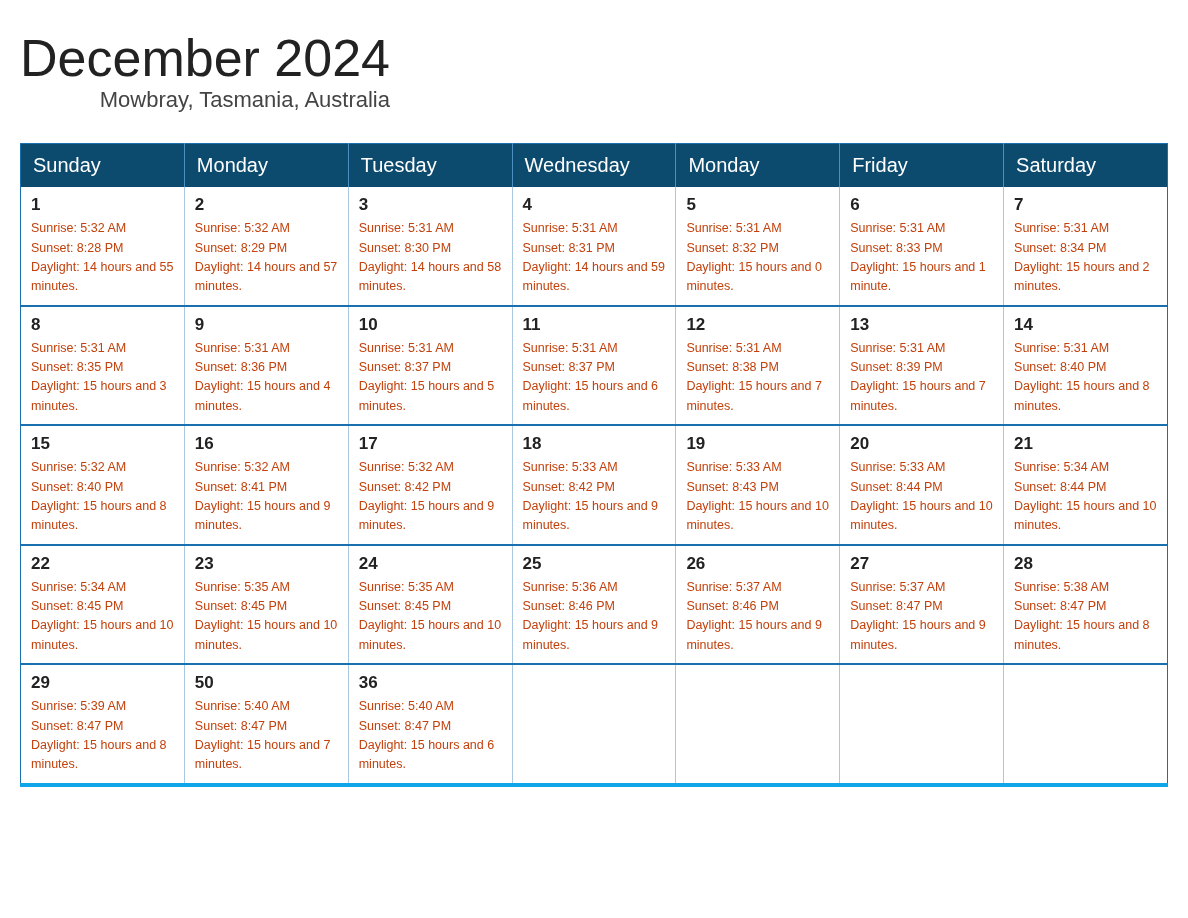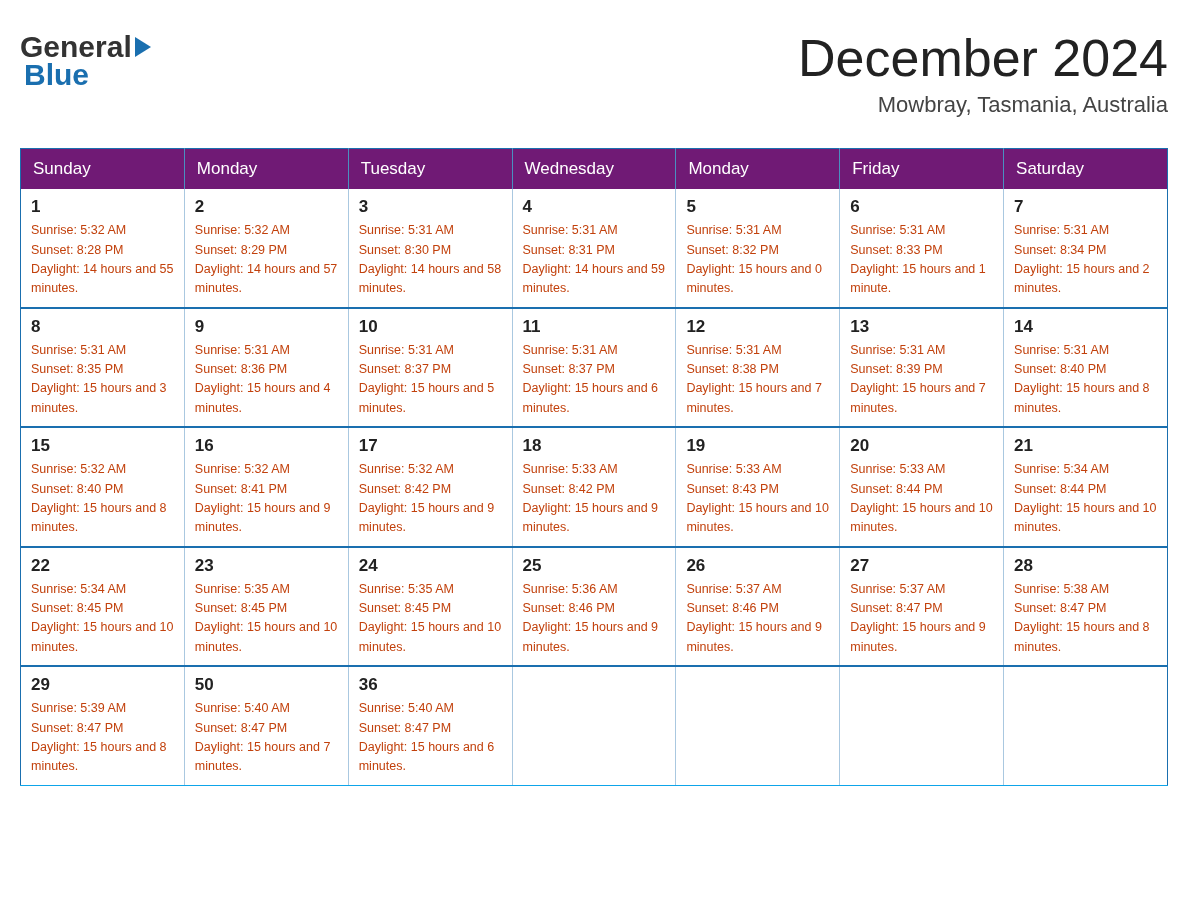--- a/index.html
+++ b/index.html
@@ -22,49 +22,48 @@
     }
     .month-title {
       font-size: 52px;
       font-weight: normal;
       color: #222;
       line-height: 1.1;
     }
     .location-title {
       font-size: 22px;
       color: #444;
-      margin-top: 5px;
     }
     .calendar-table {
       width: 100%;
       border-collapse: collapse;
       border: 1px solid #1a6faf;
     }
     .calendar-table th {
-      background-color: #701a75;
+      background-color: #0c4a6e;
       color: #fff;
       padding: 10px 12px;
       text-align: left;
-      font-size: 17px;
+      font-size: 20px;
       font-weight: normal;
       border-right: 1px solid #4a8fc0;
     }
     .calendar-table th:last-child { border-right: none; }
     .calendar-table td {
       vertical-align: top;
       padding: 8px 10px;
       border-right: 1px solid #aac8e0;
       border-bottom: 2px solid #1a6faf;
       font-size: 13px;
       color: #333;
       width: calc(100% / 7);
       min-height: 90px;
     }
     .calendar-table td:last-child { border-right: none; }
-    .calendar-table tr:last-child td { border-bottom: 1px solid #0ea5e9; }
+    .calendar-table tr:last-child td { border-bottom: 4px solid #0ea5e9; }
     .day-number {
       font-size: 17px;
       font-weight: bold;
       color: #222;
       display: block;
       margin-bottom: 4px;
     }
     .day-info {
       font-size: 12.5px;
       color: #c2410c;
@@ -89,27 +88,20 @@
       font-weight: bold;
       color: #1a6faf;
       margin-top: -6px;
       margin-left: 4px;
     }
   </style>
 </head>
 <body>
 
 <div class="header">
-  <div class="logo-wrapper">
-    <div class="logo-row1">
-      <span>General</span>
-      <span style="display:inline-block; width:0; height:0; border-top:10px solid transparent; border-bottom:10px solid transparent; border-left:16px solid #1a6faf; margin:0 3px;"></span>
-    </div>
-    <div class="logo-row2">Blue</div>
-  </div>
   <div class="title-section">
     <div class="month-title">December 2024</div>
     <div class="location-title">Mowbray, Tasmania, Australia</div>
   </div>
 </div>
 
 <table class="calendar-table">
   <thead>
     <tr>
     <th>Sunday</th>

